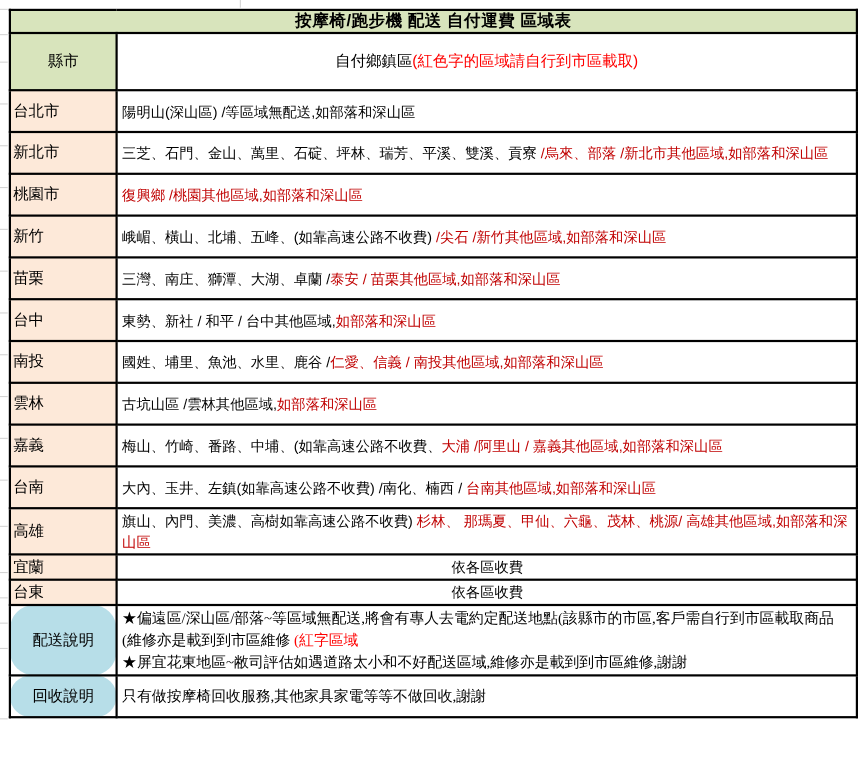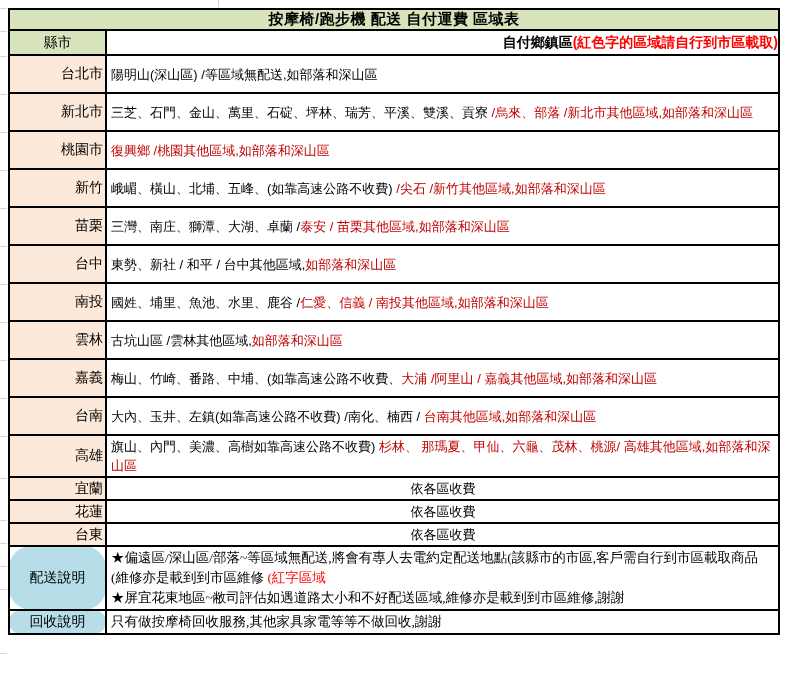--- a/index.html
+++ b/index.html
@@ -21,41 +21,41 @@
   td.title{
     background:var(--title-bg,#d8e4bc);text-align:center;
     font-weight:bold;font-size:15px;letter-spacing:.5px;padding:0;
   }
   tr.header-row{height:25px;}
   td.county-hdr{
     background:var(--title-bg,#d8e4bc);text-align:center;
     font-size:14px;padding:0;
   }
   td.zone-hdr{
-    background:#fff;text-align:right;font-weight:bold;font-size:14px;padding:0;
+    background:#fff;text-align:center;font-weight:normal;font-size:14px;padding:16px;
   }
   td.label{
-    background:var(--county-bg,#fde9d9);text-align:right;
+    background:var(--county-bg,#fde9d9);text-align:left;
     font-size:14px;padding:0 2px;
   }
   td.content{
     background:#fff;font-size:13px;line-height:19px;
     padding:1px 3px 1px 4px;word-break:break-all;
   }
   td.content.center{text-align:center;}
   #county-rows tr{height:38px;}
   #county-rows tr.tall{height:42px;}
   #county-rows tr.small{height:21px;}
   .seg-red{color:var(--red-text,#c00000);}
   td.zone-hdr .seg-red,#note-rows .seg-red{color:var(--bright-red,#ff0000);}
   #note-rows td.note-label{
     background:var(--note-label-bg,#b7dee8);text-align:center;font-size:14px;padding:0 2px;border-radius:22px;
   }
   #note-rows tr.note-delivery{height:63px;}
-  #note-rows tr.note-recycle{height:24px;}
+  #note-rows tr.note-recycle{height:38px;}
   #note-rows td.content{font-size:13.5px;line-height:20px;padding:1px 4px;font-family:Liberation Serif, serif;}
   .gridline-stub-h{position:absolute;left:0;width:7px;height:1px;background:#d4d4d4;}
   .gridline-stub-v{position:absolute;top:0;height:7px;width:1px;background:#d4d4d4;}
 </style>
 </head>
 <body>
 
 <div class="page">
   <table class="zone-table">
     <colgroup>
@@ -114,24 +114,20 @@
         </tr>
         <tr class="tall">
           <td class="label">高雄</td>
           <td class="content"><span class="">旗山、內門、美濃、高樹如靠高速公路不收費) </span><span class="seg-red">杉林、 那瑪夏、甲仙、六龜、茂林、桃源/ 高雄其他區域,如部落和深山區</span></td>
         </tr>
         <tr class="small">
           <td class="label">宜蘭</td>
           <td class="content center"><span class="">依各區收費</span></td>
         </tr>
         <tr class="small">
-          <td class="label">花蓮</td>
-          <td class="content center"><span class="">依各區收費</span></td>
-        </tr>
-        <tr class="small">
           <td class="label">台東</td>
           <td class="content center"><span class="">依各區收費</span></td>
         </tr>
       </tbody>
     <tbody id="note-rows">
         <tr class="note-delivery">
           <td class="note-label">配送說明</td>
           <td class="content">
             <div><span class="">★偏遠區/深山區/部落~等區域無配送,將會有專人去電約定配送地點(該縣市的市區,客戶需自行到市區載取商品(維修亦是載到到市區維修 </span><span class="seg-red">(紅字區域</span></div>
             <div><span class="">★屏宜花東地區~敝司評估如遇道路太小和不好配送區域,維修亦是載到到市區維修,謝謝</span></div>

